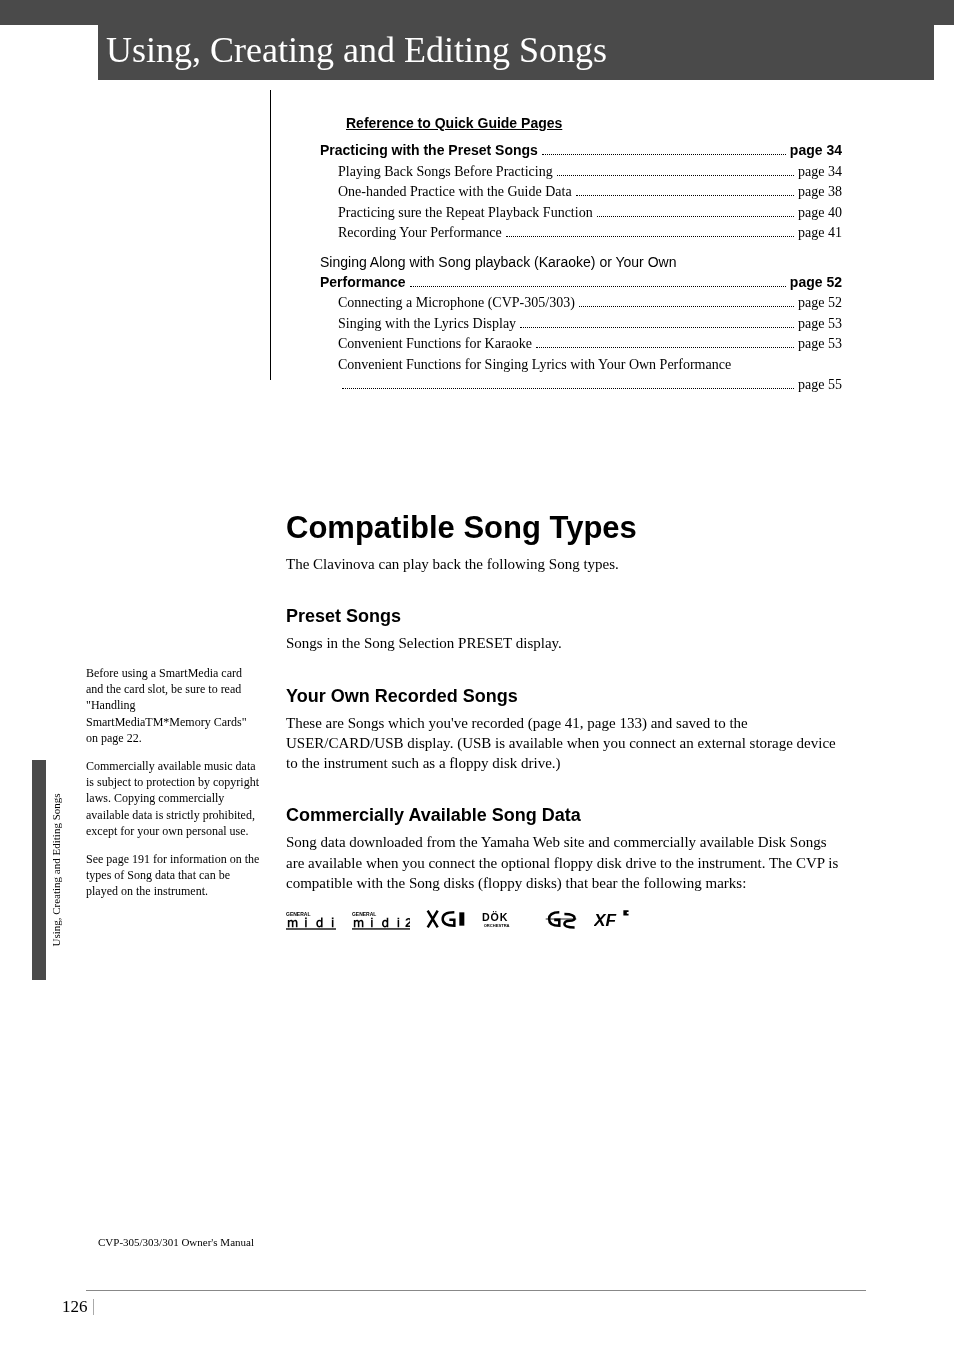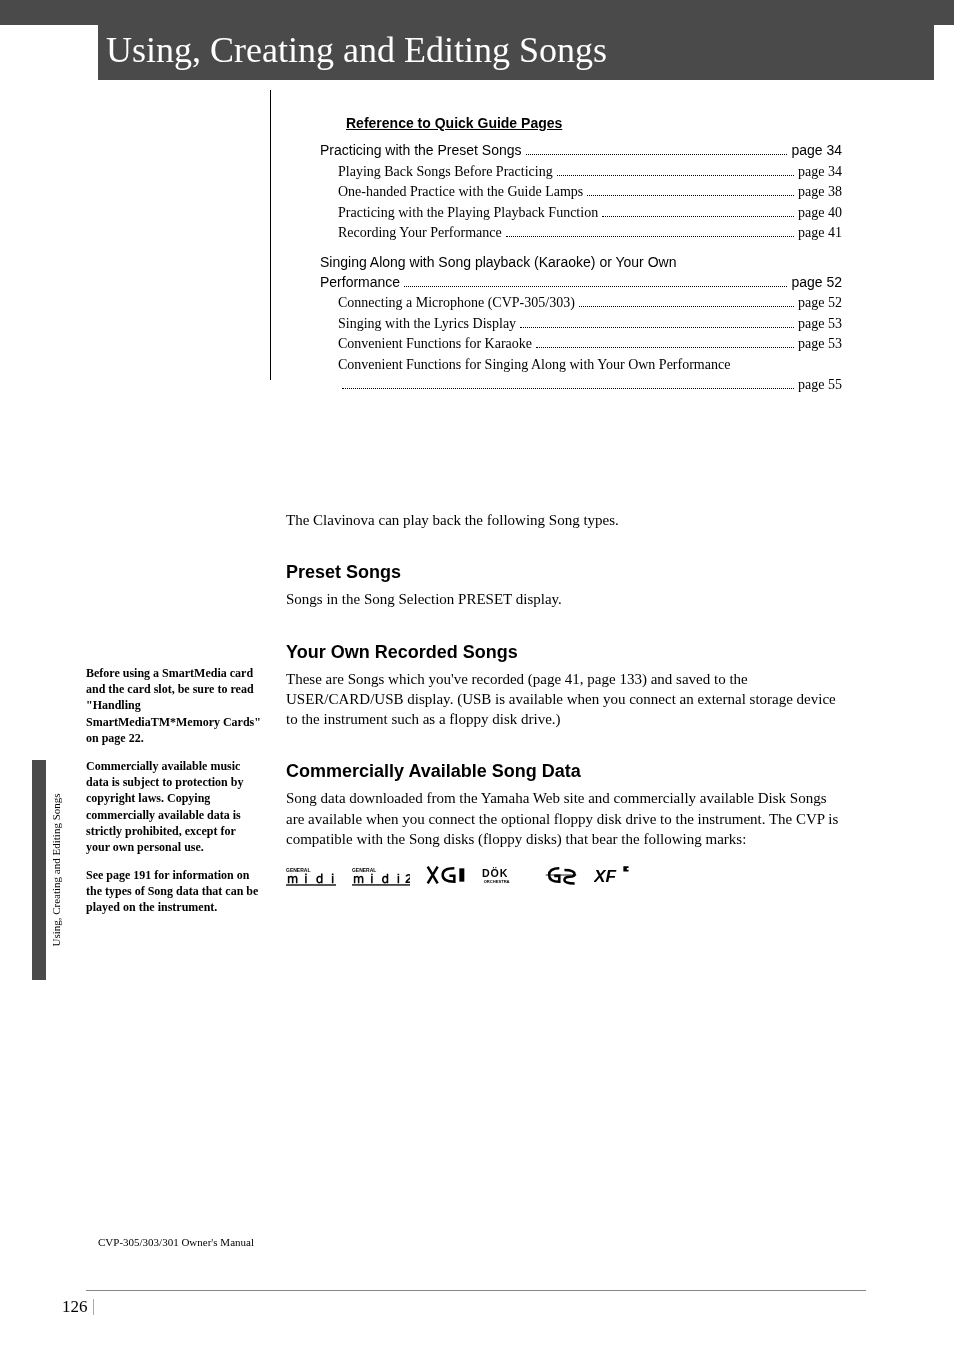--- a/index.html
+++ b/index.html
@@ -54,21 +54,21 @@
     margin-bottom: 10px;
     padding-left: 44px;
   }
   .ref-line {
     display: flex;
     align-items: baseline;
     font-size: 14px;
     line-height: 1.4;
     margin-bottom: 1px;
   }
-  .ref-bold { font-family: Arial, Helvetica, sans-serif; font-weight: normal; }
+  .ref-bold { font-family: Arial, Helvetica, sans-serif; font-weight: bold; }
   .indent1 { padding-left: 18px; }
   .indent2 { padding-left: 36px; }
   .ref-label { white-space: nowrap; }
   .ref-dots {
     flex: 1;
     border-bottom: 1.5px dotted #000;
     margin: 0 4px 3px 4px;
     min-width: 10px;
   }
   .ref-page { white-space: nowrap; }
@@ -111,21 +111,21 @@
   }
   .logos svg { height: 24px; }
 
   .side-col {
     position: absolute;
     top: 665px; left: 86px;
     width: 175px;
     font-size: 12px;
     line-height: 1.35;
   }
-  .side-col p { margin-bottom: 12px; font-weight: bold; }
+  .side-col p { margin-bottom: 12px; }
 
   .vtab {
     position: absolute;
     top: 760px; left: 32px;
     width: 14px; height: 220px;
     background: #4a4a4a;
   }
   .vtext {
     position: absolute;
     top: 760px; left: 50px;
@@ -178,26 +178,26 @@
     <span class="ref-label">Practicing with the Preset Songs</span>
     <span class="ref-dots"></span>
     <span class="ref-page">page 34</span>
   </div>
   <div class="ref-line indent2">
     <span class="ref-label">Playing Back Songs Before Practicing</span>
     <span class="ref-dots"></span>
     <span class="ref-page">page 34</span>
   </div>
   <div class="ref-line indent2">
-    <span class="ref-label">One-handed Practice with the Guide Lamps</span>
+    <span class="ref-label">One-handed Practice with the Guide Data</span>
     <span class="ref-dots"></span>
     <span class="ref-page">page 38</span>
   </div>
   <div class="ref-line indent2">
-    <span class="ref-label">Practicing with the Playing Playback Function</span>
+    <span class="ref-label">Practicing sure the Repeat Playback Function</span>
     <span class="ref-dots"></span>
     <span class="ref-page">page 40</span>
   </div>
   <div class="ref-line indent2">
     <span class="ref-label">Recording Your Performance</span>
     <span class="ref-dots"></span>
     <span class="ref-page">page 41</span>
   </div>
 
   <div class="ref-group2">
@@ -215,30 +215,31 @@
     <div class="ref-line indent2">
       <span class="ref-label">Singing with the Lyrics Display</span>
       <span class="ref-dots"></span>
       <span class="ref-page">page 53</span>
     </div>
     <div class="ref-line indent2">
       <span class="ref-label">Convenient Functions for Karaoke</span>
       <span class="ref-dots"></span>
       <span class="ref-page">page 53</span>
     </div>
-    <div class="indent2" style="font-size:14px;line-height:1.4;">Convenient Functions for Singing Along with Your Own Performance</div>
+    <div class="indent2" style="font-size:14px;line-height:1.4;">Convenient Functions for Singing Lyrics with Your Own Performance</div>
     <div class="ref-line indent2">
       <span class="ref-label"></span>
       <span class="ref-dots"></span>
       <span class="ref-page">page 55</span>
     </div>
   </div>
 </div>
 
 <div class="main-col">
+  <div class="h1">Compatible Song Types</div>
   <div class="body">The Clavinova can play back the following Song types.</div>
 
   <div class="h2">Preset Songs</div>
   <div class="body">Songs in the Song Selection PRESET display.</div>
 
   <div class="h2">Your Own Recorded Songs</div>
   <div class="body">These are Songs which you've recorded (page 41, page 133) and saved to the USER/CARD/USB display. (USB is available when you connect an external storage device to the instrument such as a floppy disk drive.)</div>
 
   <div class="h2">Commercially Available Song Data</div>
   <div class="body">Song data downloaded from the Yamaha Web site and commercially available Disk Songs are available when you connect the optional floppy disk drive to the instrument. The CVP is compatible with the Song disks (floppy disks) that bear the following marks:</div>

